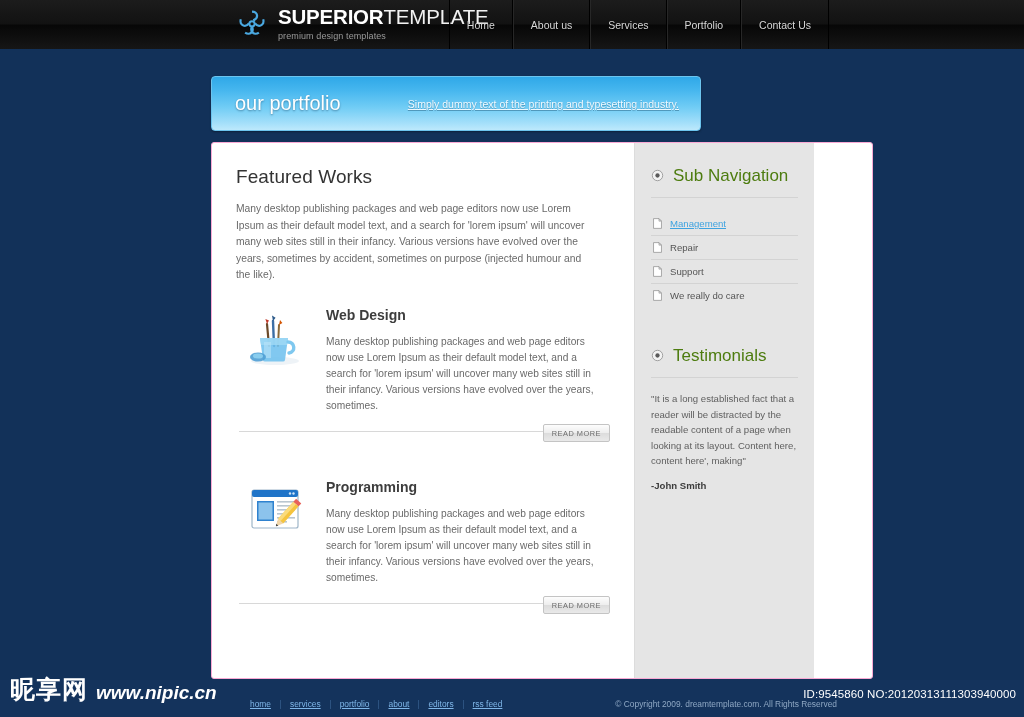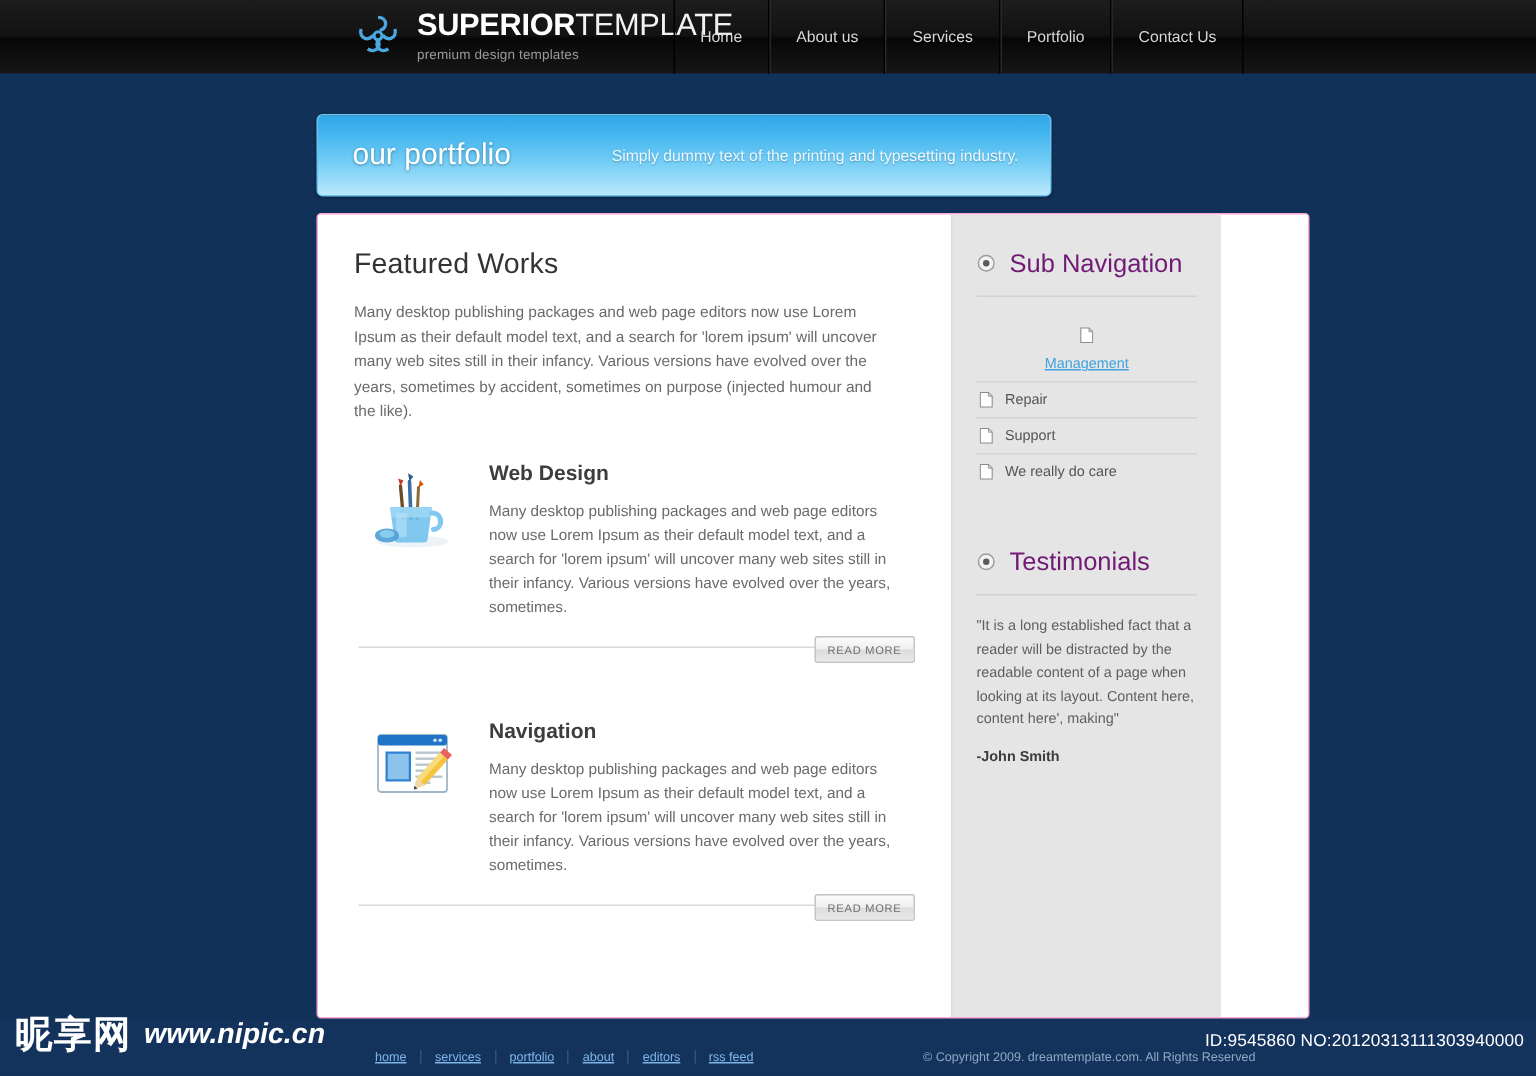--- a/index.html
+++ b/index.html
@@ -60,20 +60,21 @@
   }
   .banner-title {
     position: absolute; left: 23px; top: 15px;
     font-size: 20px; color: #ffffff; font-weight: normal;
     text-shadow: 0 1px 2px rgba(0,40,70,.45);
   }
   .banner-sub {
     position: absolute; right: 21px; top: 21px;
     font-size: 10.5px; color: #eef9ff;
     text-shadow: 0 1px 1px rgba(0,50,80,.35);
+    text-decoration: underline;
   }
 
   
   .panel {
     position: absolute; left: 211px; top: 142px; width: 662px; height: 537px;
     background: #ffffff;
     border: 1px solid #f9a8d4;
     border-radius: 3px;
     overflow: hidden;
   }
@@ -126,32 +127,32 @@
     background: linear-gradient(to bottom, #fdfdfd 0%, #ededed 50%, #dcdcdc 51%, #e9e9e9 100%);
     border: 1px solid #c4c4c4; border-radius: 2px;
     text-decoration: none; cursor: pointer;
   }
 
   
   .side-head {
     display: flex; align-items: center; gap: 9px;
   }
   .side-head h3 {
-    font-size: 17px; font-weight: normal; color: #701a75; line-height: 21px;
+    font-size: 17px; font-weight: normal; color: #4d7c0f; line-height: 21px;
   }
   .bullet-icon { width: 13px; height: 13px; display: block; }
   .side-list { list-style: none; margin-top: 14px; }
   .side-list li { border-bottom: 1px solid #d3d3d3; }
   .side-list li:last-child { border-bottom: none; }
   .side-list a {
     display: flex; align-items: center; gap: 8px;
     padding: 6px 2px 6px 2px;
     font-size: 9.6px; color: #555555; text-decoration: none;
   }
-  .side-list a.active { color: #3ea3e0; text-decoration: underline; flex-direction: column; }
+  .side-list a.active { color: #3ea3e0; text-decoration: underline; }
   .doc-icon { width: 9px; height: 11px; display: block; flex: 0 0 auto; }
 
   .side-sep { height: 1px; background: #d3d3d3; margin-top: 11px; }
 
   .testimonials { margin-top: 38px; }
   .quote {
     margin-top: 13px; font-size: 9.6px; color: #5f5f5f; line-height: 15.5px;
   }
   .quote-author {
     margin-top: 11px; font-size: 9.6px; font-weight: bold; color: #3c3c3c;
@@ -175,21 +176,21 @@
   }
   .footer-links a:first-child { padding-left: 0; }
   .footer-links .fsep { width: 1px; height: 9px; background: #2c5280; }
   .copyright {
     position: absolute; right: -24px; top: 19px;
     font-size: 8.4px; color: #8fa8c4;
   }
 
   .watermark {
     position: absolute; left: 10px; bottom: 14px;
-    display: flex; align-items: center; gap: 8px;
+    display: flex; align-items: flex-end; gap: 8px;
     color: #ffffff;
   }
   .wm-cn {
     font-size: 25px; font-weight: bold; line-height: 26px;
     letter-spacing: 1px; font-family: "DejaVu Sans", sans-serif;
   }
   .wm-url {
     font-size: 19px; font-weight: bold; font-style: italic; line-height: 20px;
   }
   .idstamp {
@@ -294,21 +295,21 @@
               <g transform="rotate(42 41 33)">
                 <rect x="37" y="16" width="7" height="23" fill="#f5c43f"></rect>
                 <rect x="37" y="16" width="3.5" height="23" fill="#fadb7c"></rect>
                 <path d="M37 39 h7 l-3.5 7z" fill="#f2d6a8"></path>
                 <path d="M39 44 h3 l-1.5 2z" fill="#444"></path>
                 <rect x="37" y="12" width="7" height="4" fill="#e8625a"></rect>
               </g>
             </svg>
           </div>
           <div class="work-body">
-            <h3 class="work-title">Navigation</h3>
+            <h3 class="work-title">Programming</h3>
             <p class="work-desc">Many desktop publishing packages and web page editors now use Lorem Ipsum as their default model text, and a search for 'lorem ipsum' will uncover many web sites still in their infancy. Various versions have evolved over the years, sometimes.</p>
           </div>
         </div>
         <div class="work-foot">
           <div class="work-rule"></div>
           <a class="readmore" href="#">READ MORE</a>
         </div>
       </div>
 
     </div>

